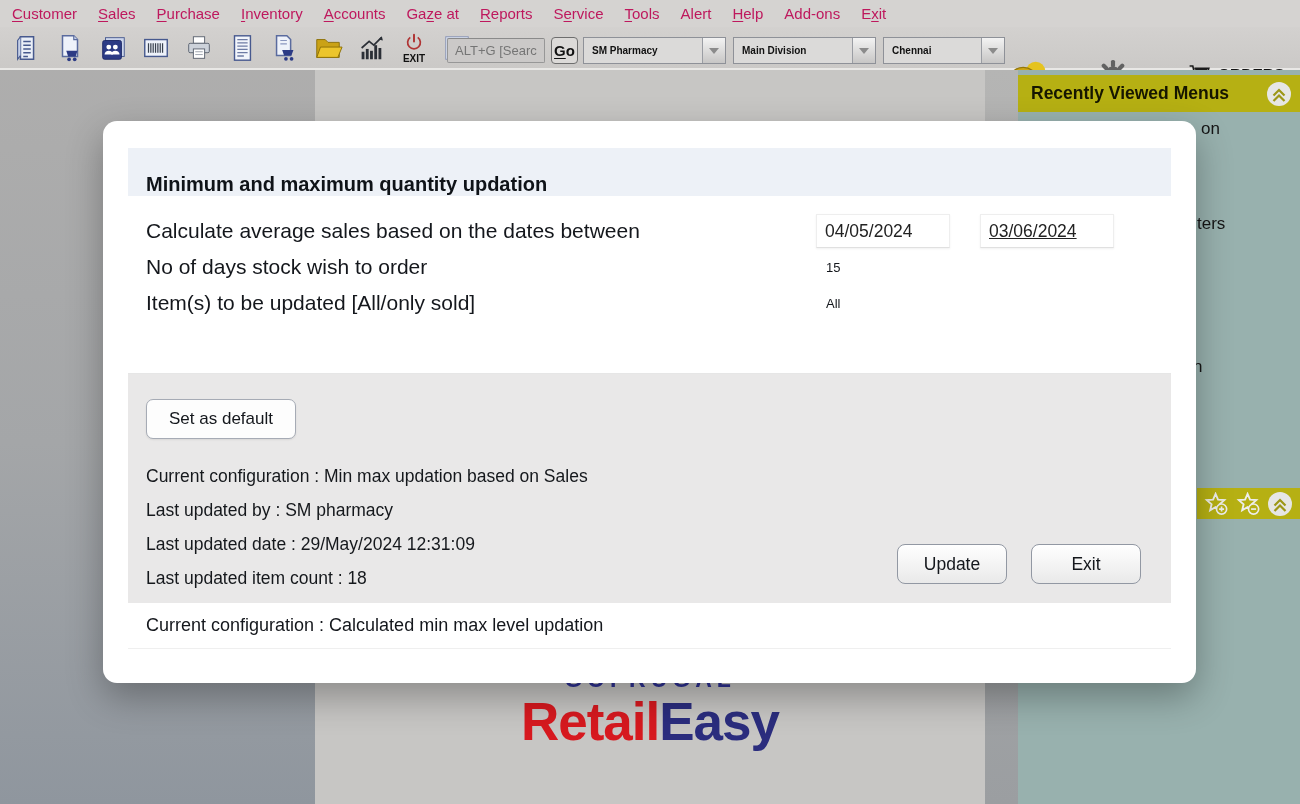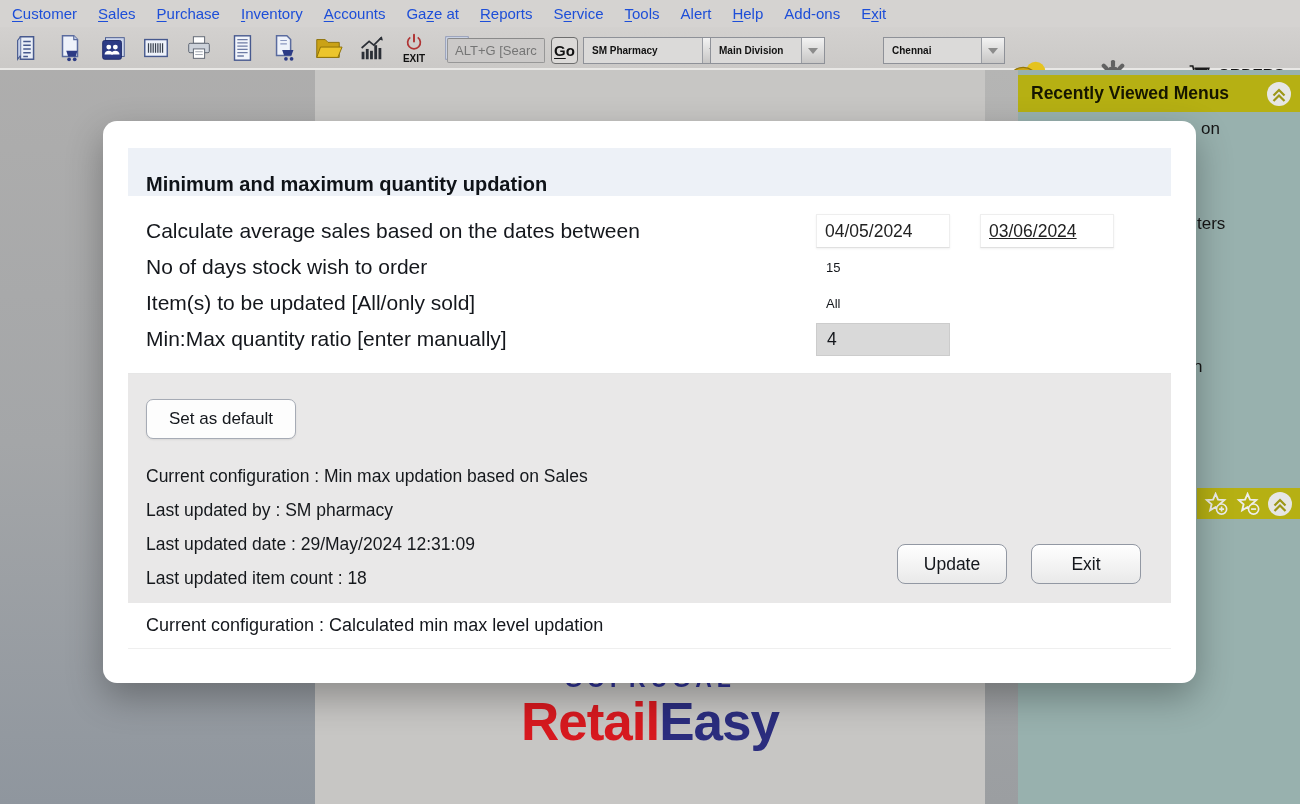--- a/index.html
+++ b/index.html
@@ -5,21 +5,21 @@
   html,body{margin:0;padding:0;background:#666;}
   *{box-sizing:border-box;}
   .screen{
     position:relative;width:1300px;height:804px;overflow:hidden;
     font-family:"Liberation Sans","DejaVu Sans",sans-serif;color:#15181c;
     background:linear-gradient(180deg,#b0afae 0%,#a4a6a8 55%,#8f969e 100%);
   }
   
   .menubar{position:absolute;left:0;top:0;width:1300px;height:27px;
     background:#d5d3d1;display:flex;align-items:center;padding-left:12px;gap:21px;
-    font-size:15px;font-weight:500;color:#1d4ed8;}
+    font-size:15px;font-weight:500;color:#be185d;}
   .menu-item{cursor:default;white-space:nowrap;}
   .mn{text-decoration:underline;text-underline-offset:2px;}
   
   .toolbar{position:absolute;left:0;top:27px;width:1300px;height:43px;
     background:linear-gradient(180deg,#d3d1cf,#cbc9c7);border-bottom:2px solid #e9e8e6;}
   .tb-icons{position:absolute;left:8px;top:1px;display:flex;gap:5px;align-items:flex-start;}
   .tb-icon{width:38px;height:40px;display:flex;flex-direction:column;align-items:center;justify-content:center;}
   .tb-icon svg{width:30px;height:30px;display:block;}
   .tb-icon.has-label svg{width:24px;height:20px;}
   .tb-ico-label{font-size:10px;font-weight:700;color:#111;line-height:10px;margin-top:1px;}
@@ -27,21 +27,21 @@
     background:#cbc9c8;border:1px solid #979797;border-top-color:#8a8a8a;border-radius:2px;
     font-size:13px;color:#8d8d8d;padding:0 7px;font-family:inherit;}
   .go-btn{position:absolute;left:551px;top:10px;width:27px;height:27px;
     background:#dcdad8;border:1px solid #6e6e6e;border-radius:4px;
     font-size:15px;font-weight:700;color:#111;display:flex;align-items:center;justify-content:center;padding:0;font-family:inherit;}
   .dd{position:absolute;top:10px;height:27px;display:flex;border:1px solid #8e9198;background:#dbdad9;}
   .dd-text{flex:1;padding:0 8px;line-height:25px;font-weight:700;font-size:10px;color:#111;white-space:nowrap;overflow:hidden;}
   .dd-arrow{width:23px;background:linear-gradient(#f3f3f3,#c7c6c5);border-left:1px solid #9a9da3;display:flex;align-items:center;justify-content:center;}
   .dd-arrow .tri{width:0;height:0;border-left:5px solid transparent;border-right:5px solid transparent;border-top:6px solid #8b8b8b;}
   .dd1{left:583px;width:143px;}
-  .dd2{left:710px;width:115px;}
+  .dd2{left:733px;width:143px;}
   .dd3{left:883px;width:122px;}
   .chat-ico{position:absolute;left:1008px;top:31px;}
   .gear-ico{position:absolute;left:1096px;top:31px;}
   .orders{position:absolute;left:1188px;top:36px;display:flex;align-items:center;gap:6px;
     font-size:15.5px;font-weight:700;color:#111;}
   
   .center-panel{position:absolute;left:315px;top:70px;width:670px;height:734px;background:#c7c6c4;}
   .edge-strip{position:absolute;left:985px;top:70px;width:33px;height:734px;
     background:linear-gradient(180deg,#b5b5b4,#9b9ea1);}
   .brand{position:absolute;left:0;right:0;top:598px;text-align:center;line-height:1;}
@@ -323,24 +323,20 @@
         <input class="date-box date-to" value="03/06/2024" style="">
       </div>
       <div class="dlg-row">
         <span class="dlg-label">No of days stock wish to order</span>
         <span class="plain-val">15</span>
       </div>
       <div class="dlg-row">
         <span class="dlg-label">Item(s) to be updated [All/only sold]</span>
         <span class="plain-val">All</span>
       </div>
-      <div class="dlg-row">
-        <span class="dlg-label">Min:Max quantity ratio [enter manually]</span>
-        <input class="ratio-input" value="4" style="">
-      </div>
     </div>
 
     <div class="dlg-gray">
       <button class="set-default-btn btn">Set as default</button>
       <div class="info">
         <div>Current configuration : Min max updation based on Sales</div>
         <div>Last updated by : SM pharmacy</div>
         <div>Last updated date : 29/May/2024 12:31:09</div>
         <div>Last updated item count : 18</div>
       </div>

